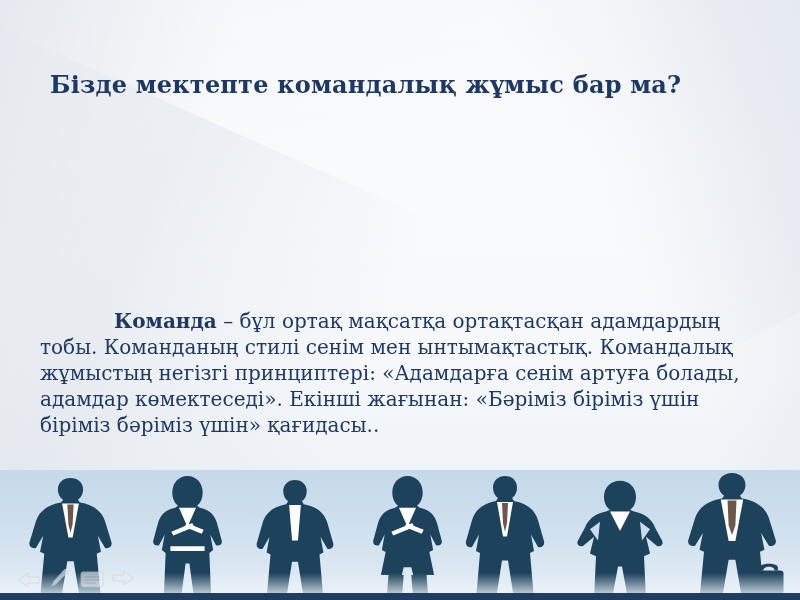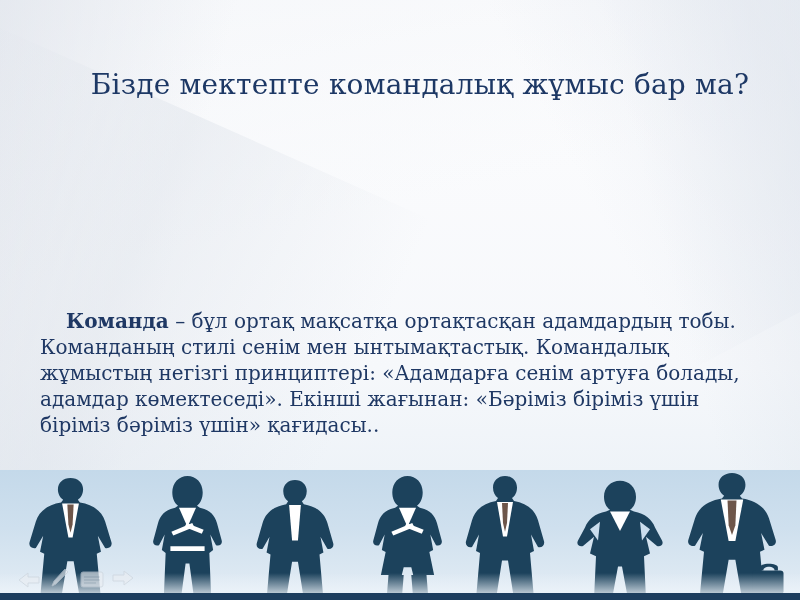--- a/index.html
+++ b/index.html
@@ -25,33 +25,34 @@
     background: linear-gradient(90deg, rgba(255,255,255,0) 0%, rgba(223,228,235,0.5) 50%, rgba(255,255,255,0) 100%);
   }
   .bg-streak2 {
     position:absolute; left:560px; top:-120px; width:420px; height:420px;
     transform: rotate(-28deg);
     background: linear-gradient(90deg, rgba(255,255,255,0) 0%, rgba(226,231,239,0.55) 55%, rgba(255,255,255,0) 100%);
   }
   
   .title {
     position:absolute; left:50px; top:66px; width:740px;
-    text-align:center;
+    text-align:left;
     color: var(--title-text, #1d3865);
-    font-size:28px; line-height:37px;
+    font-size:24px; line-height:37px;
     letter-spacing:0.2px;
+    font-weight:bold;
   }
   
   .body-text {
     position:absolute; left:40px; top:288px; width:706px;
     color: var(--body-text, #1f3864);
     font-size:20px; line-height:26px;
     text-indent:26px;
   }
-  .body-text b { font-weight:bold; }
+  .body-text b { font-weight:bold;margin-left:48px; }
   
   .band {
     position:absolute; left:0; top:470px; width:800px; height:130px;
     background: linear-gradient(180deg, var(--band-top,#c4d9ea) 0%, #cfe0ee 45%, var(--band-bottom,#e4edf5) 100%);
   }
   .figure { position:absolute; color: var(--silhouette,#1c425c); }
   .figure svg { display:block; width:100%; height:100%; }
   .sil   { fill: currentColor; }
   .shirt { fill:#ffffff; }
   .tie   { fill: var(--tie,#6e564a); }

